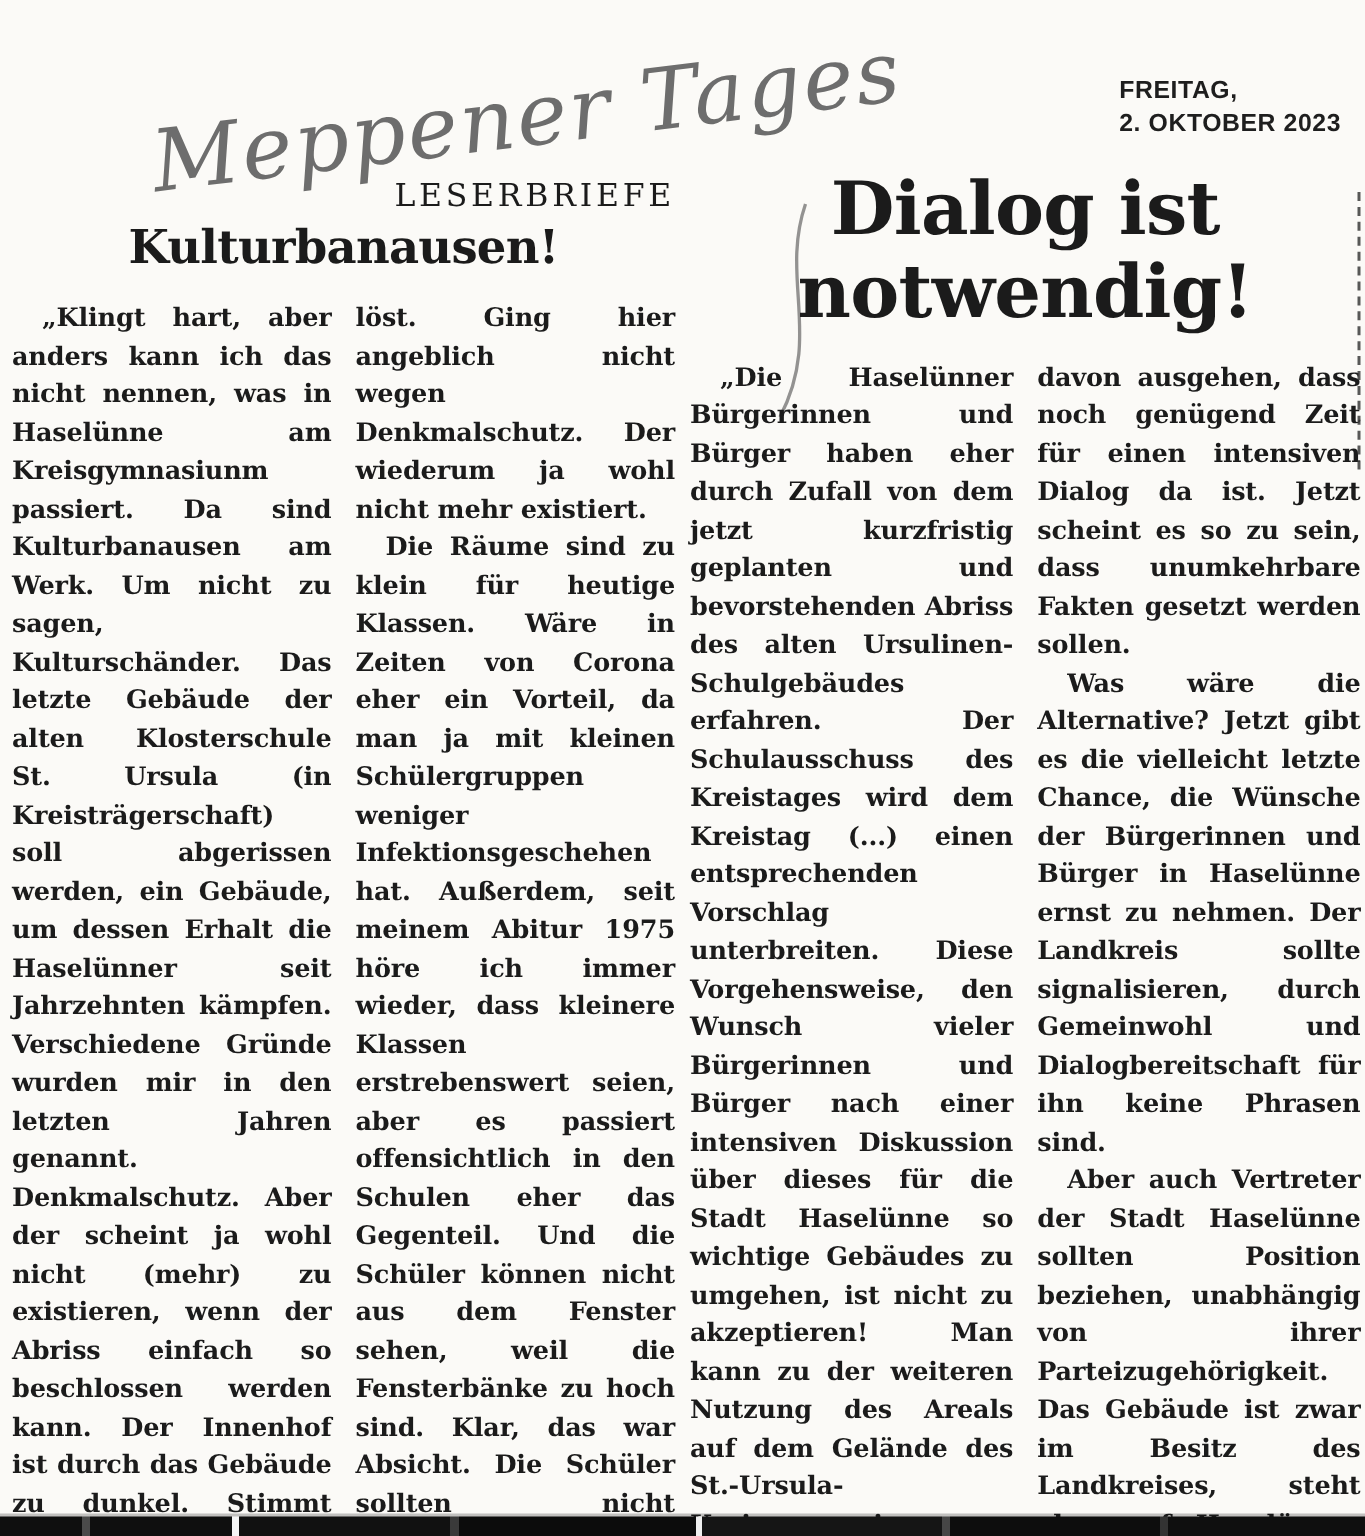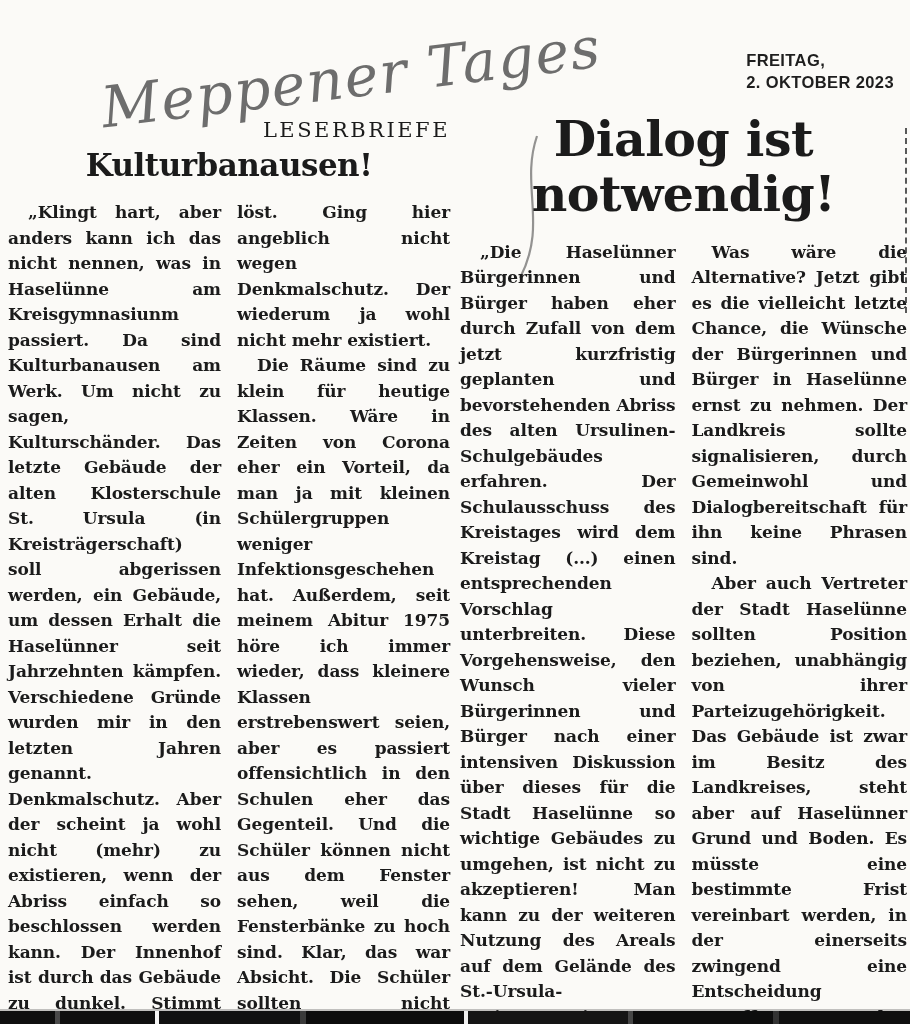--- a/index.html
+++ b/index.html
@@ -138,20 +138,21 @@
     <h1 class="headline headline-right">
       <span style="display:block">Dialog ist</span>
       <span style="display:block">notwendig!</span>
     </h1>
     <div class="cols">
       <div class="col">
         <p class="indent">„Die Haselünner Bürgerinnen und Bürger haben eher durch Zufall von dem jetzt kurzfristig geplanten und bevorstehenden Abriss des alten Ursulinen-Schulgebäudes erfahren. Der Schulausschuss des Kreistages wird dem Kreistag (...) einen entsprechenden Vorschlag unterbreiten. Diese Vorgehensweise, den Wunsch vieler Bürgerinnen und Bürger nach einer intensiven Diskussion über dieses für die Stadt Haselünne so wichtige Gebäudes zu umgehen, ist nicht zu akzeptieren! Man kann zu der weiteren Nutzung des Areals auf dem Gelände des St.-Ursula-Kreisgymnasiums stehen, wie man will. Aber die historische und kulturelle Bedeutung des Gebäudes für die Stadt Haselünne und das Emsland ist unbestritten.</p>
 
       </div>
       <div class="col">
+        <p>davon ausgehen, dass noch genügend Zeit für einen intensiven Dialog da ist. Jetzt scheint es so zu sein, dass unumkehrbare Fakten gesetzt werden sollen.</p>
         <p class="indent">Was wäre die Alternative? Jetzt gibt es die vielleicht letzte Chance, die Wünsche der Bürgerinnen und Bürger in Haselünne ernst zu nehmen. Der Landkreis sollte signalisieren, durch Gemeinwohl und Dialogbereitschaft für ihn keine Phrasen sind.</p>
         <p class="indent">Aber auch Vertreter der Stadt Haselünne sollten Position beziehen, unabhängig von ihrer Parteizugehörigkeit. Das Gebäude ist zwar im Besitz des Landkreises, steht aber auf Haselünner Grund und Boden. Es müsste eine bestimmte Frist vereinbart werden, in der einerseits zwingend eine Entscheidung getroffen werden muss und die andererseits Raum ließe für eine intensive Diskussion unter Beteiligung von Haselünner Bürgern, Vertretern des Landkreises und weiteren Fachleuten.</p>
 
       </div>
     </div>
   </div>
 
   <div class="edge-dashes"></div>
   <div class="scan-bar"></div>
 

